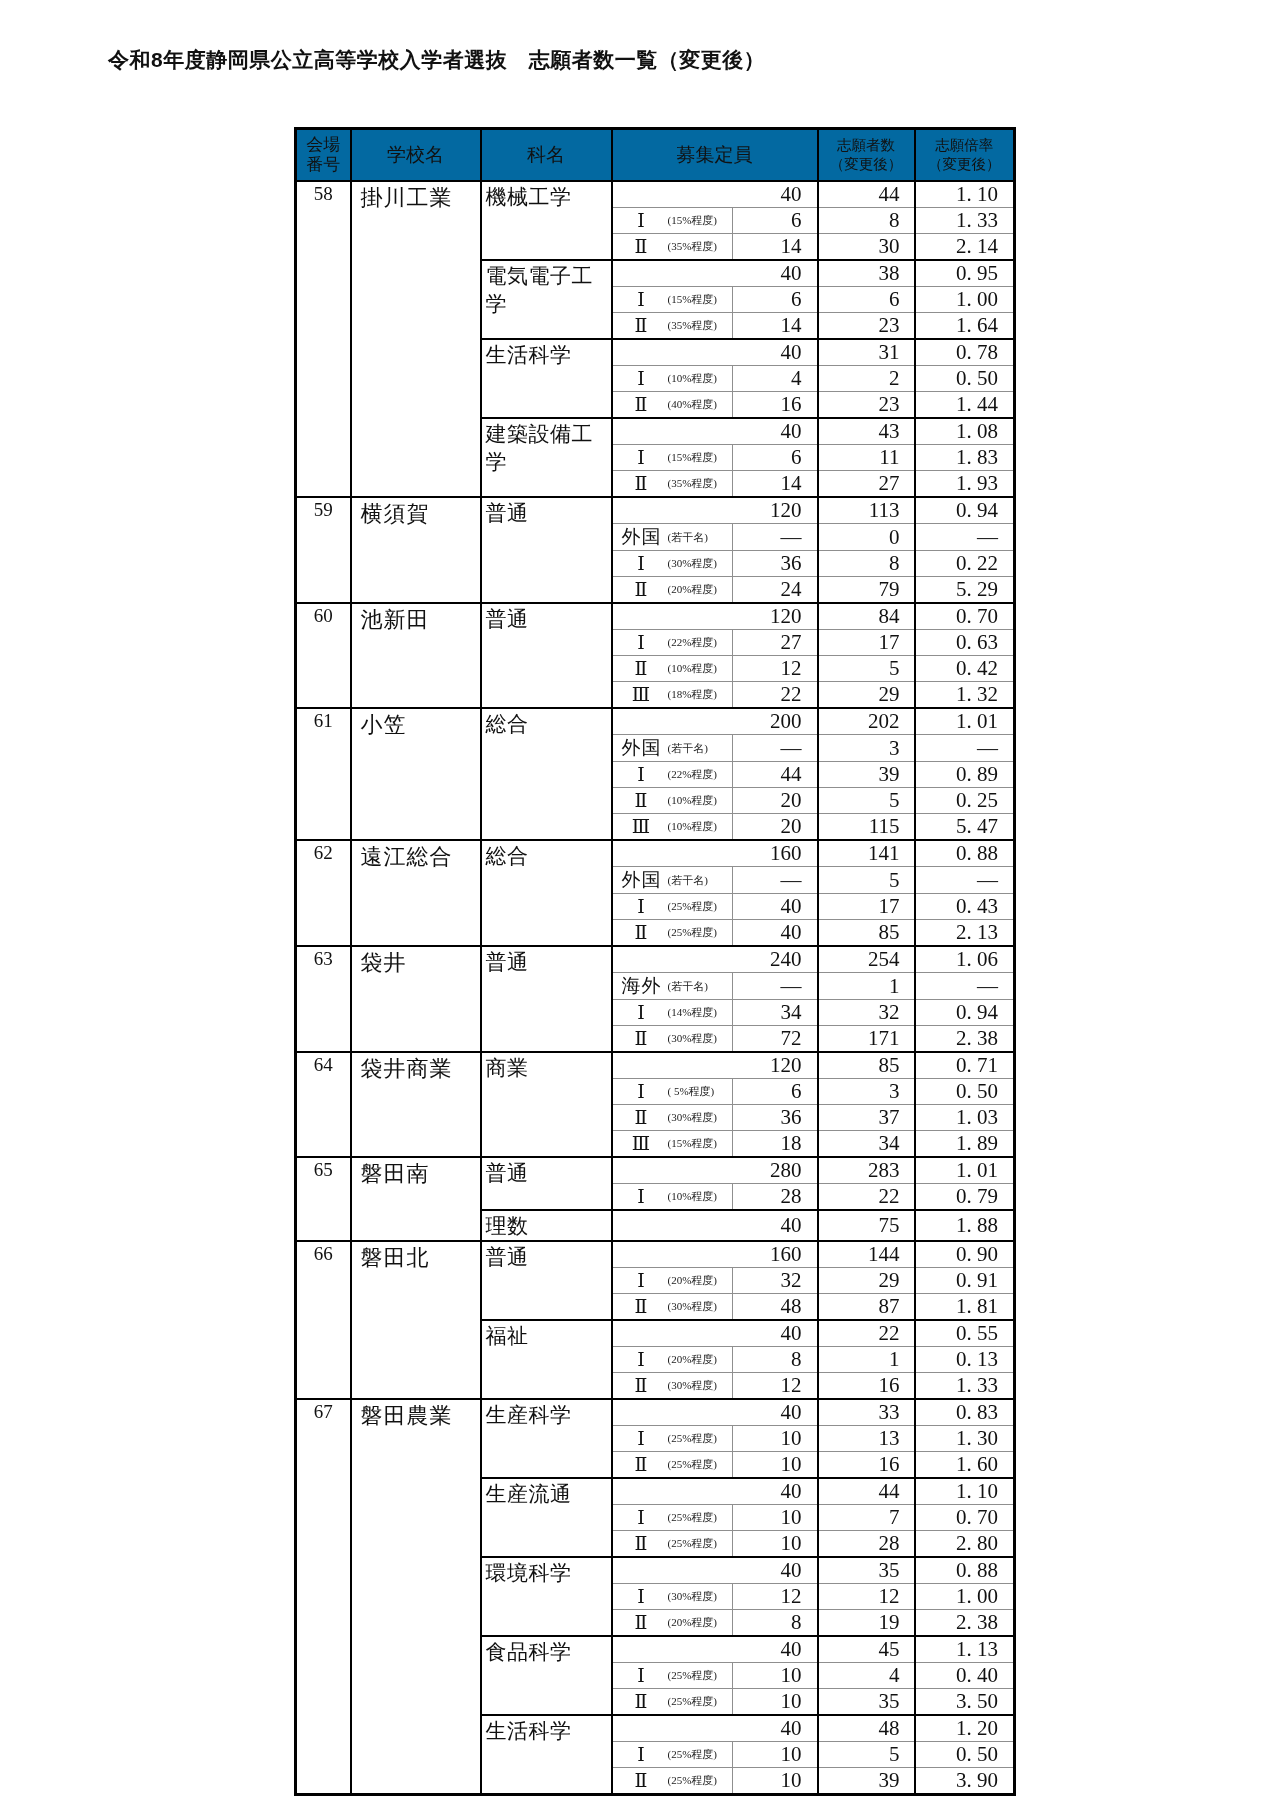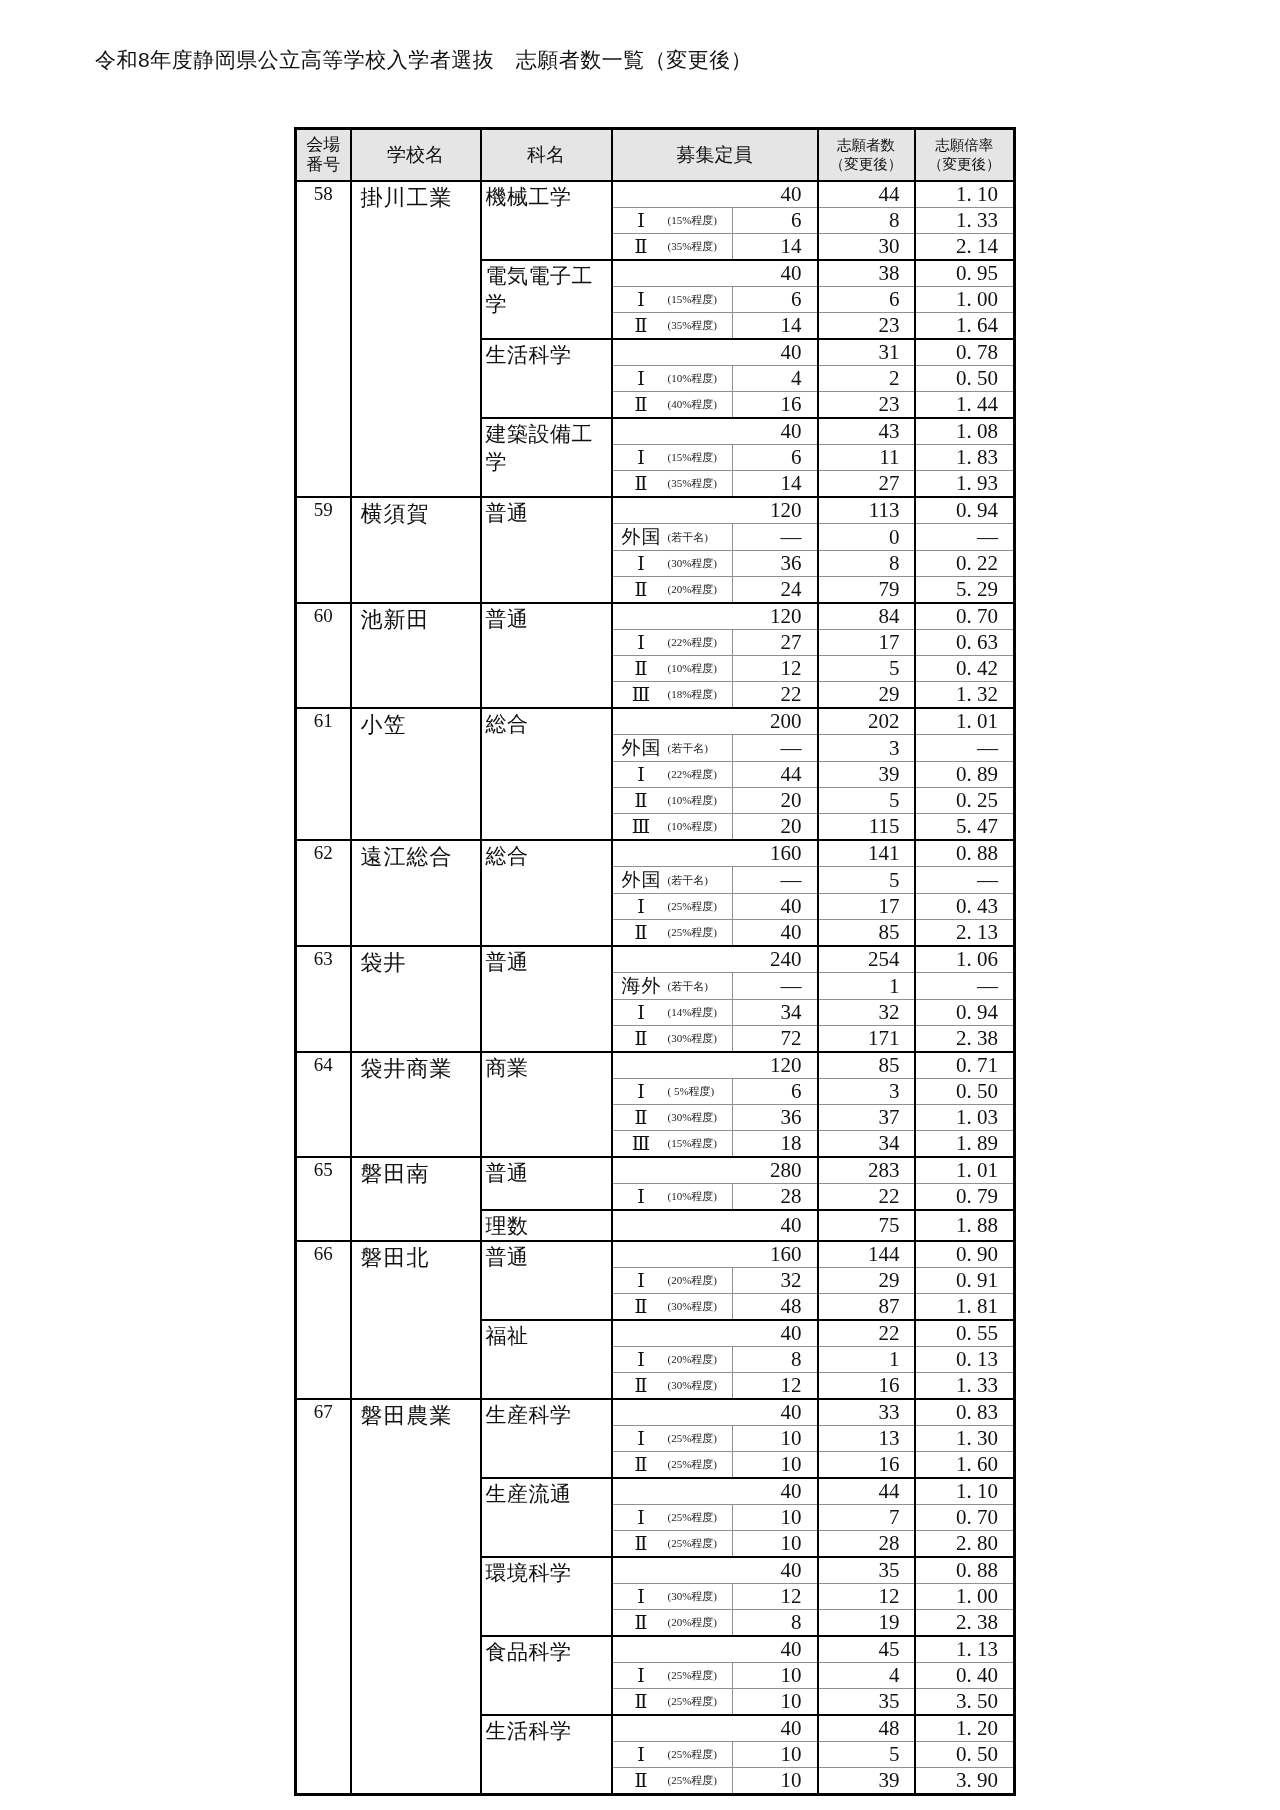--- a/index.html
+++ b/index.html
@@ -4,39 +4,39 @@
 <style>
   html,body{margin:0;padding:0;}
   body{
     width:1280px;height:1810px;
     background:#ffffff;
     position:relative;
     font-family:"Liberation Serif","DejaVu Serif",serif;
     color:#111;
   }
   .page-title{
-    position:absolute;left:95px;top:46px;
+    position:absolute;left:108px;top:46px;
     font-family:"Liberation Sans","DejaVu Sans",sans-serif;
-    font-weight:normal;font-size:21px;letter-spacing:0.5px;
+    font-weight:bold;font-size:21px;letter-spacing:0.5px;
     color:#111;white-space:pre;
   }
   .table-wrap{position:absolute;left:294px;top:127px;}
   table.app-table{
     border-collapse:collapse;table-layout:fixed;width:719px;
     border:3px solid #000;
   }
   col.c-venue{width:55px;}
   col.c-school{width:130px;}
   col.c-dept{width:131px;}
   col.c-stage{width:121px;}
   col.c-cap{width:85px;}
   col.c-app{width:97px;}
   col.c-ratio{width:100px;}
   th{
-    background:#e5e5e5;
+    background:#0369a1;
     border:2px solid #000;
     font-weight:normal;
     white-space:pre-line;
     vertical-align:middle;text-align:center;
     height:50px;padding:0;
     font-size:19px;line-height:1.15;
   }
   th.h-venue{font-size:17px;line-height:1.2;}
   th.h-small{font-size:14.5px;line-height:1.3;}
   tbody tr{height:23.8px;}

